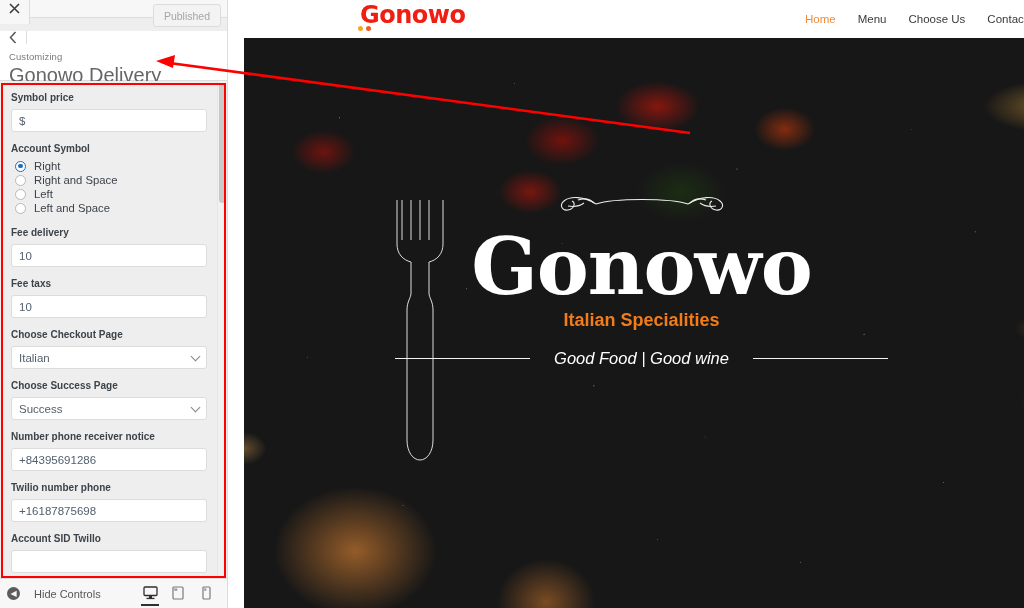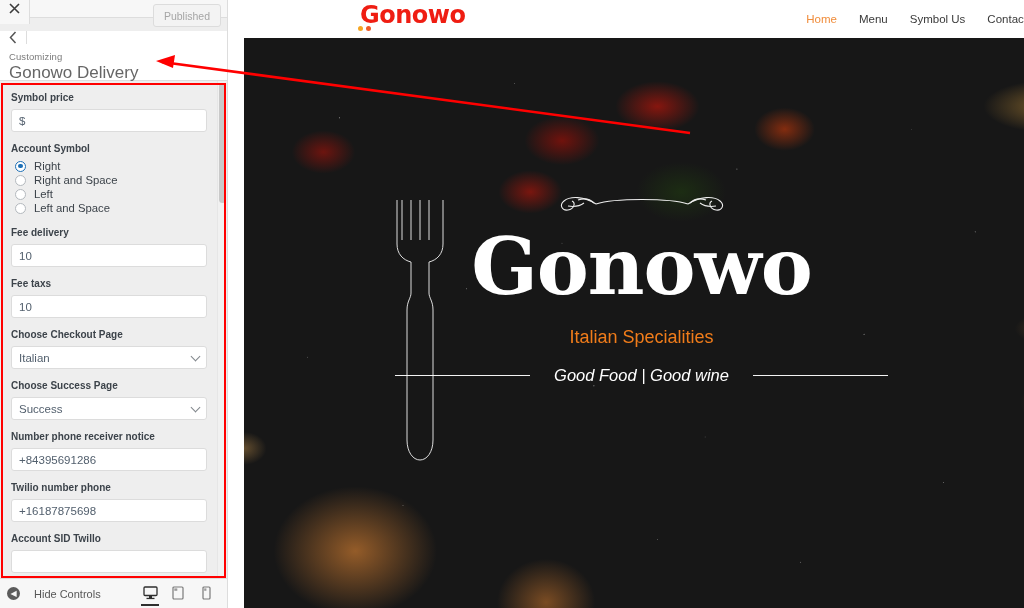--- a/index.html
+++ b/index.html
@@ -45,21 +45,21 @@
     background: #ffffff; border-bottom: 1px solid #dddddd;
     display: flex; align-items: stretch; flex-direction: column;
   }
   #back-btn {
     width: 27px; display: flex; align-items: center; justify-content: center;
     border-right: 1px solid #dddddd; cursor: pointer;
     font-size: 13px; color: #555;
   }
   #cust-head-text { flex: 1; padding: 7px 0 0 9px; }
   #cust-sub { font-size: 9.5px; color: #7b7b7b; letter-spacing: .1px; }
-  #cust-title { font-size: 17px; color: #666666; margin-top: 2px; line-height: 1.1; }
+  #cust-title { font-size: 20px; color: #666666; margin-top: 2px; line-height: 1.1; }
 
   
   #controls {
     position: absolute; left: 0; top: 81px; width: 228px; bottom: 30px;
     background: #eeeeee;
     padding: 11px 11px 0 11px;
     overflow: hidden;
   }
   .field { margin-bottom: 11px; }
   .field-label {
@@ -202,21 +202,21 @@
     position: absolute; left: 0; top: 0; width: 795px; height: 570px;
     display: flex; flex-direction: column; align-items: center;
   }
   #ornament { margin-top: 154px; }
   #hero-title {
     font-family: "DejaVu Serif", serif;
     font-size: 78px; color: #ffffff; font-weight: bold;
     line-height: 1.05; margin-top: 10px; letter-spacing: -1px;
   }
   #hero-sub {
-    font-size: 18px; color: #f07c1a; margin-top: 19px; font-weight: normal;
+    font-size: 18px; color: #f07c1a; margin-top: 2px; font-weight: bold;
   }
   #hero-tag-row { display: flex; align-items: center; margin-top: 18px; width: 100%; justify-content: center; font-style: italic; }
   .tag-rule { height: 1px; background: #ffffff; width: 135px; opacity: .95; }
   #hero-tag { font-size: 16.5px; color: #ffffff; padding: 0 24px; }
 
   
   #annot { position: absolute; inset: 0; pointer-events: none; z-index: 40; }
   #annot-box {
     position: absolute; left: 1px; top: 83px; width: 225px; height: 495px;
     border: 2px solid #ff0000;
@@ -359,21 +359,21 @@
 
     <div id="site-nav">
       <div id="logo">Gonowo</div>
       <div id="logo-dots">
         <span class="logo-dot"></span>
         <span class="logo-dot d2"></span>
       </div>
       <div id="nav-links">
         <span class="nav-link active">Home</span>
         <span class="nav-link">Menu</span>
-        <span class="nav-link">Symbol Us</span>
+        <span class="nav-link">Choose Us</span>
         <span class="nav-link">Contact</span>
       </div>
     </div>
 
     <div id="hero">
       <div id="hero-speckle"></div>
 
       <svg id="fork-art" width="62" height="290" viewBox="0 0 62 290" aria-hidden="true">
         <g fill="none" stroke="#ffffff" stroke-width="1" opacity=".85">
           <path d="M13 2 L13 42 M22 2 L22 42 M31 2 L31 42 M40 2 L40 42"></path>

